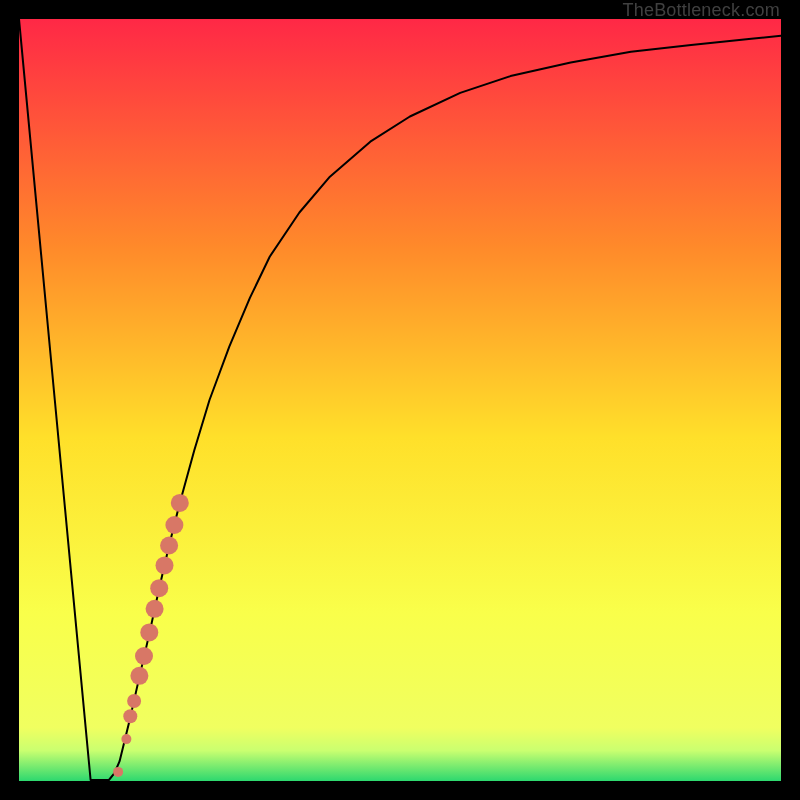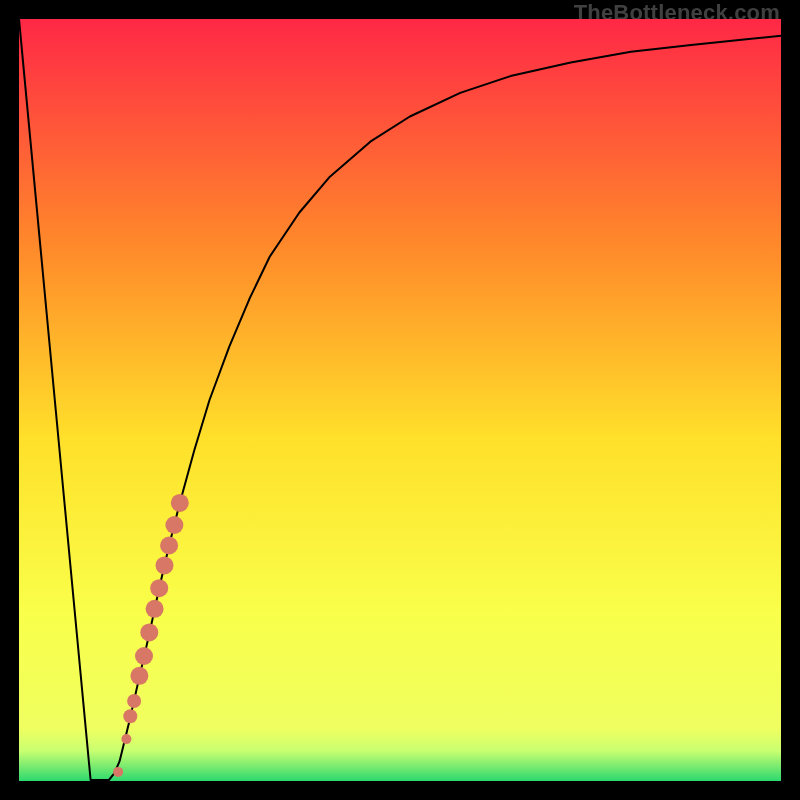--- a/index.html
+++ b/index.html
@@ -22,22 +22,22 @@
     left: 19px;   
     top: 19px;    
     width: 762px; 
     height: 762px;
   }
   .watermark {
     position: absolute;
     top: 0px;
     right: 20px;
     color: #404040;
-    font-size: 22px;
-    font-weight: 700;
+    font-size: 18px;
+    font-weight: 400;
     letter-spacing: 0.2px;
     font-family: Arial, sans-serif;
     user-select: none;
   }
   svg { display: block; }
 </style>
 </head>
 <body>
 
 <div class="frame">

